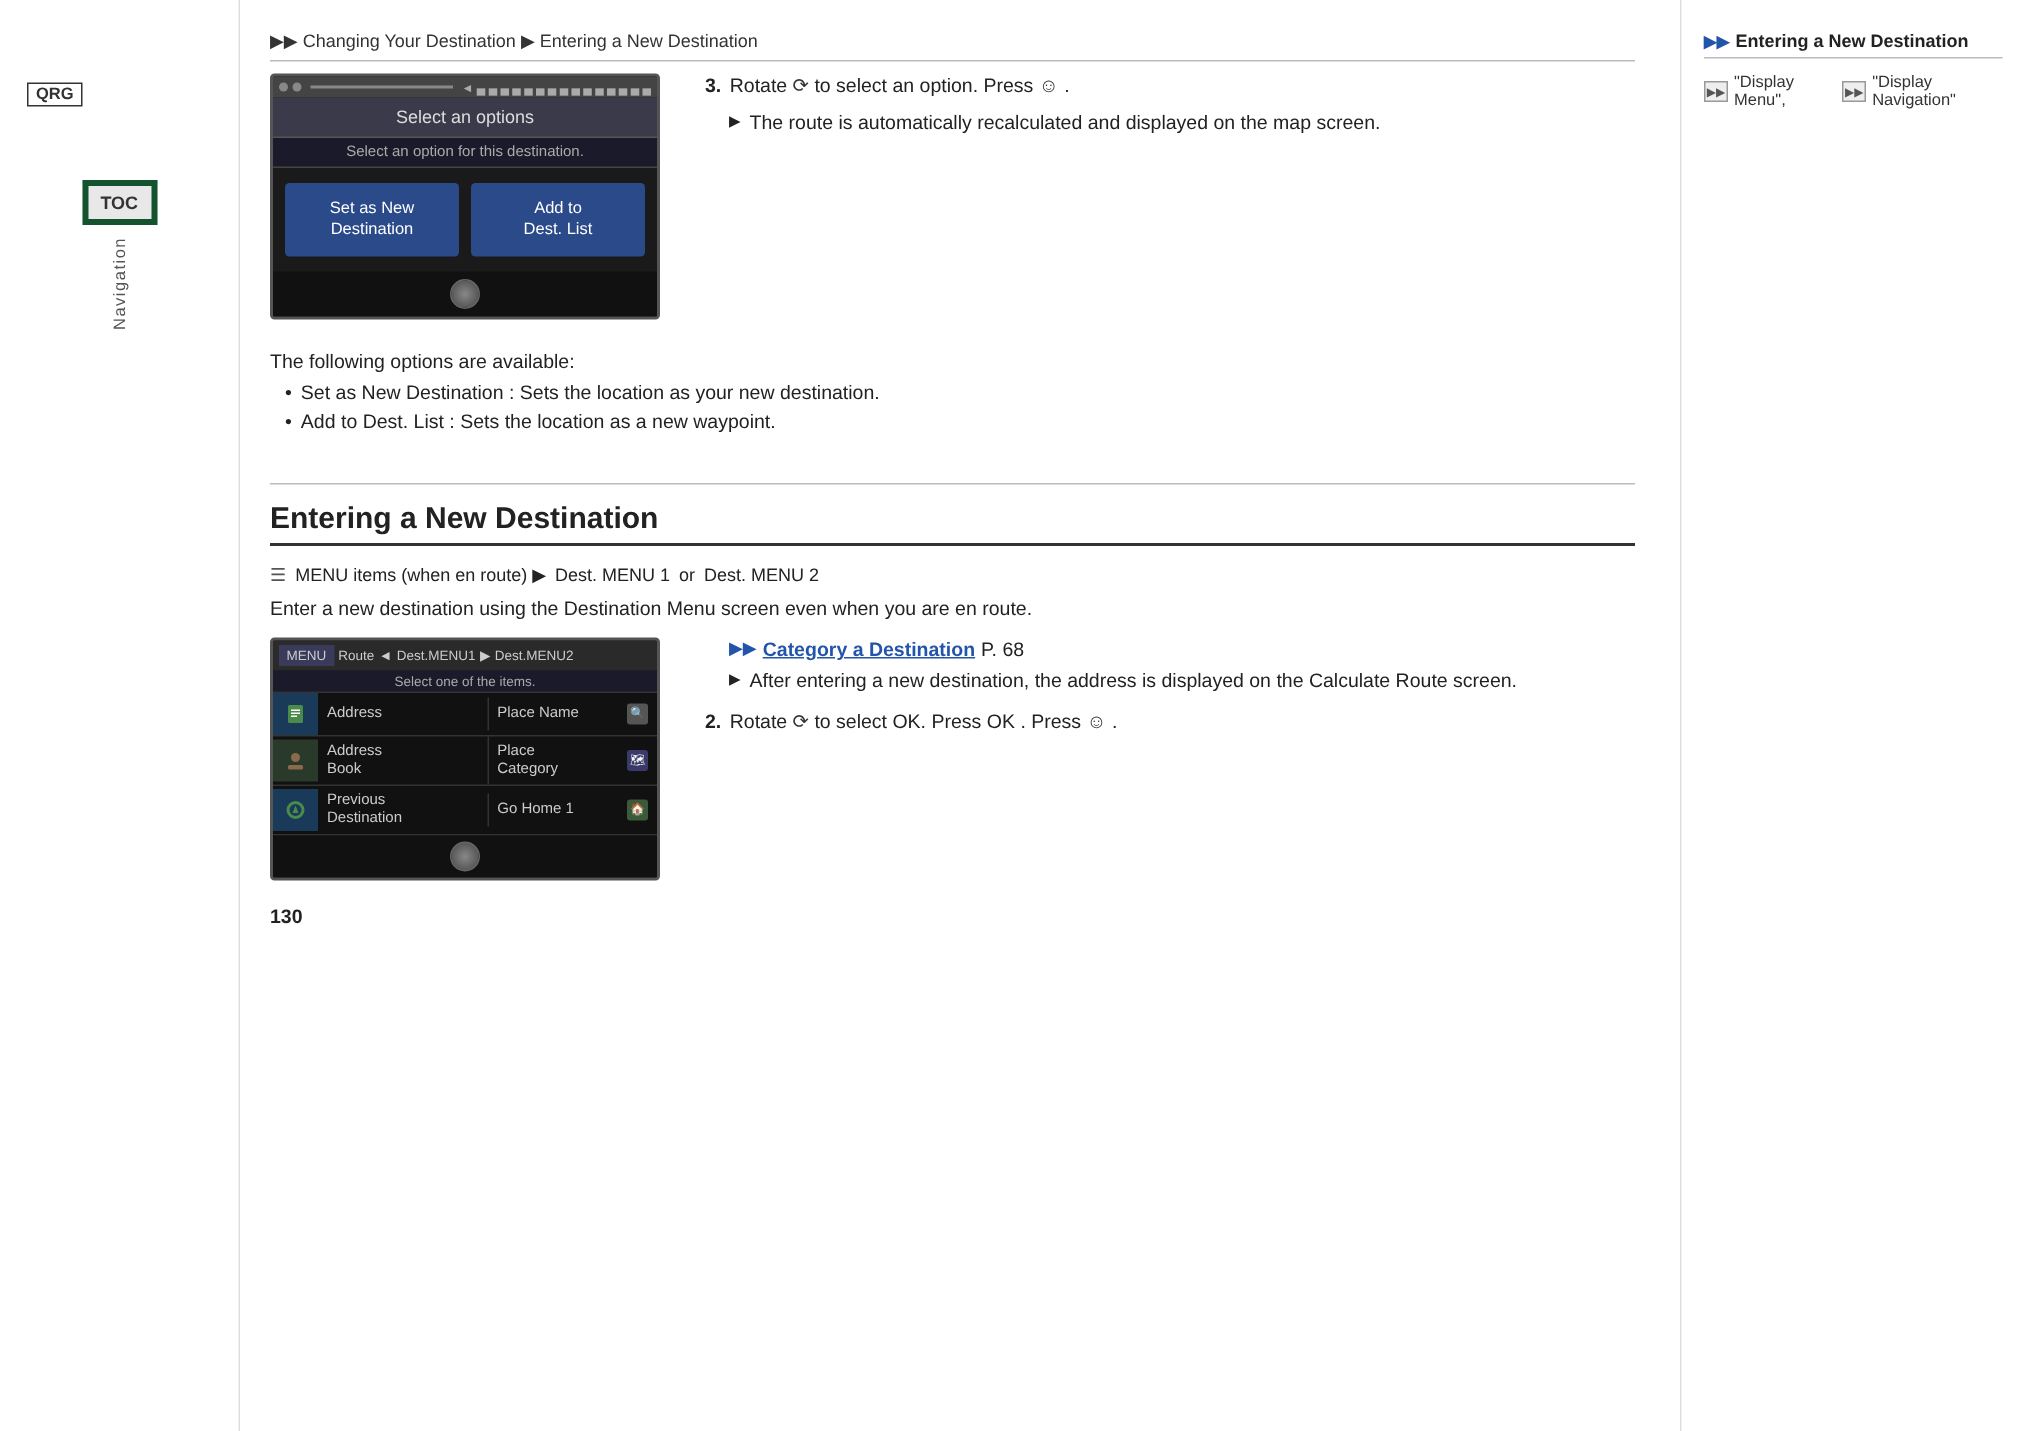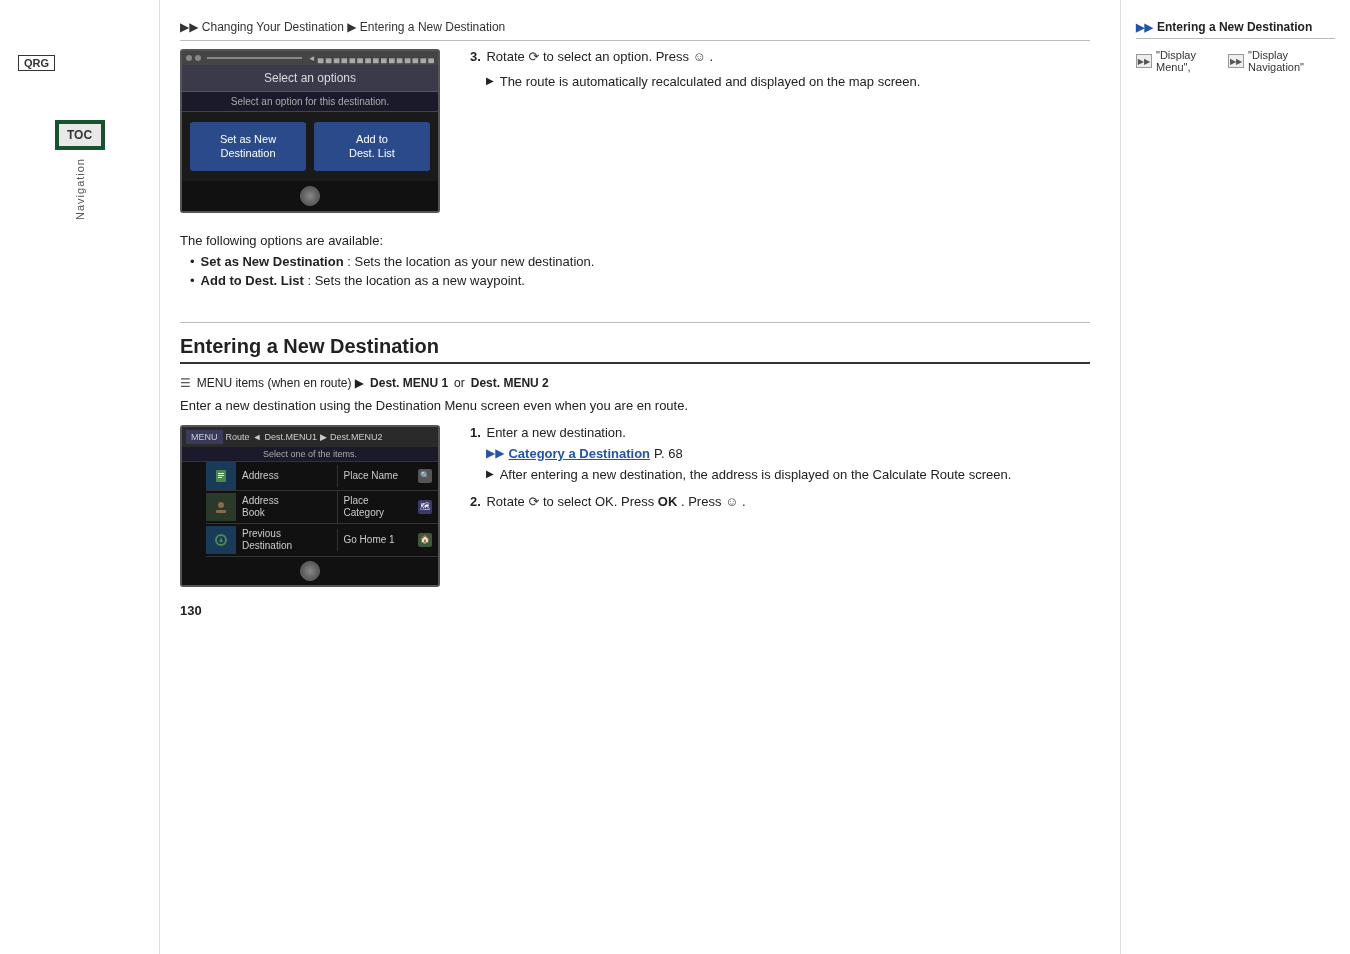--- a/index.html
+++ b/index.html
@@ -276,21 +276,20 @@
       background: #1a1a2a;
       color: #aaa;
       text-align: center;
       padding: 2px 6px;
       font-size: 9px;
       border-bottom: 1px solid #333;
     }
 
     .screen2-rows {
       background: #111;
-      padding-left: 24px;
     }
 
     .screen2-row {
       display: flex;
       align-items: center;
       border-bottom: 1px solid #333;
     }
 
     .screen2-icon {
       width: 30px;
@@ -406,21 +405,21 @@
       font-size: 13px;
       color: #333;
     }
 
     .dest-link {
       color: #2255aa;
       text-decoration: underline;
       font-weight: bold;
     }
 
-    .bold { font-weight: bold; }
+    .bold { font-weight: normal; }
 
     .section-divider {
       width: 100%;
       height: 1px;
       background: #bbb;
       margin: 12px 0;
     }
   </style>
 </head>
 <body>
@@ -575,24 +574,20 @@
               <div class="screen2-small-icon" style="background:#3a5a3a;">🏠</div>
             </div>
           </div>
         </div>
         <div class="screen2-footer">
           <div class="screen-knob"></div>
         </div>
       </div>
 
       <div class="step-content">
-        <div class="step-item" style="margin-bottom:6px;">
-          <span class="step-number">1.</span>
-          <span>Enter a new destination.</span>
-        </div>
         <div style="margin-left:16px; margin-bottom:6px; display:flex; align-items:center; gap:4px;">
           <span style="color:#2255aa; font-size:12px;">▶▶</span>
           <span class="dest-link">Category a Destination</span>
           <span>P. 68</span>
         </div>
         <div class="step-sub" style="margin-bottom:12px;">
           <span class="triangle">▶</span>
           <span>After entering a new destination, the address is displayed on the Calculate Route screen.</span>
         </div>
         <div class="step-item">

